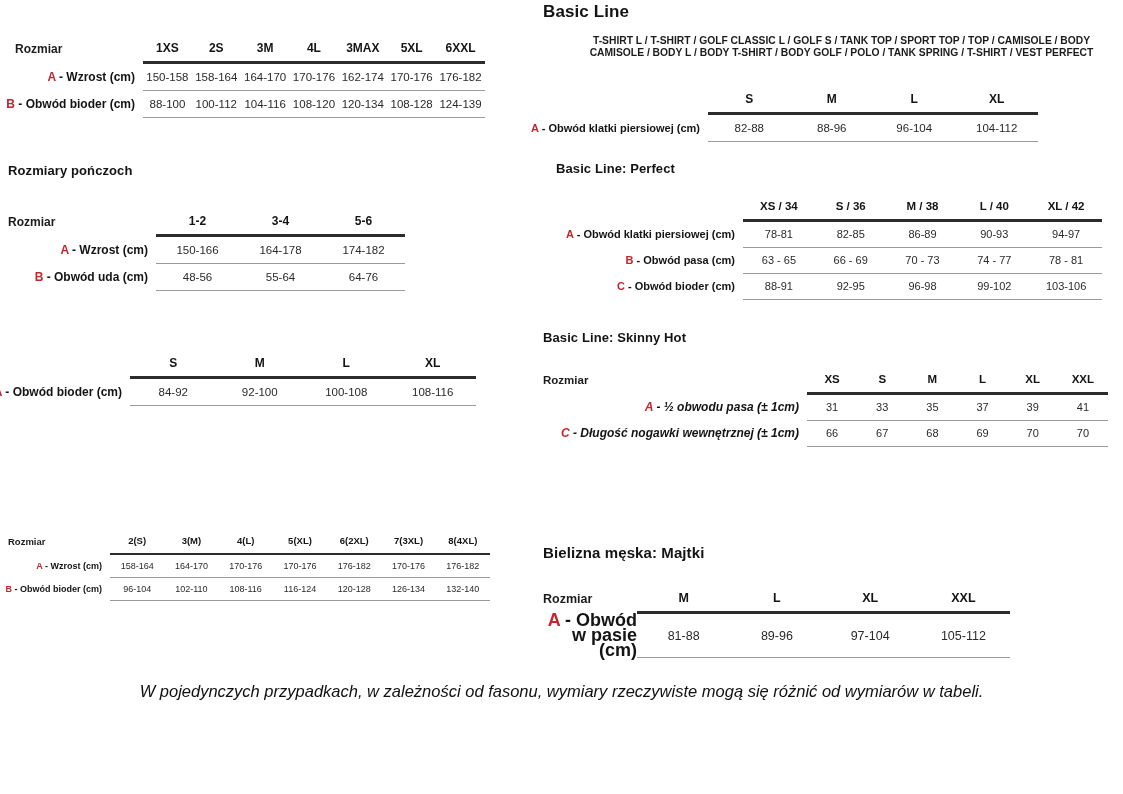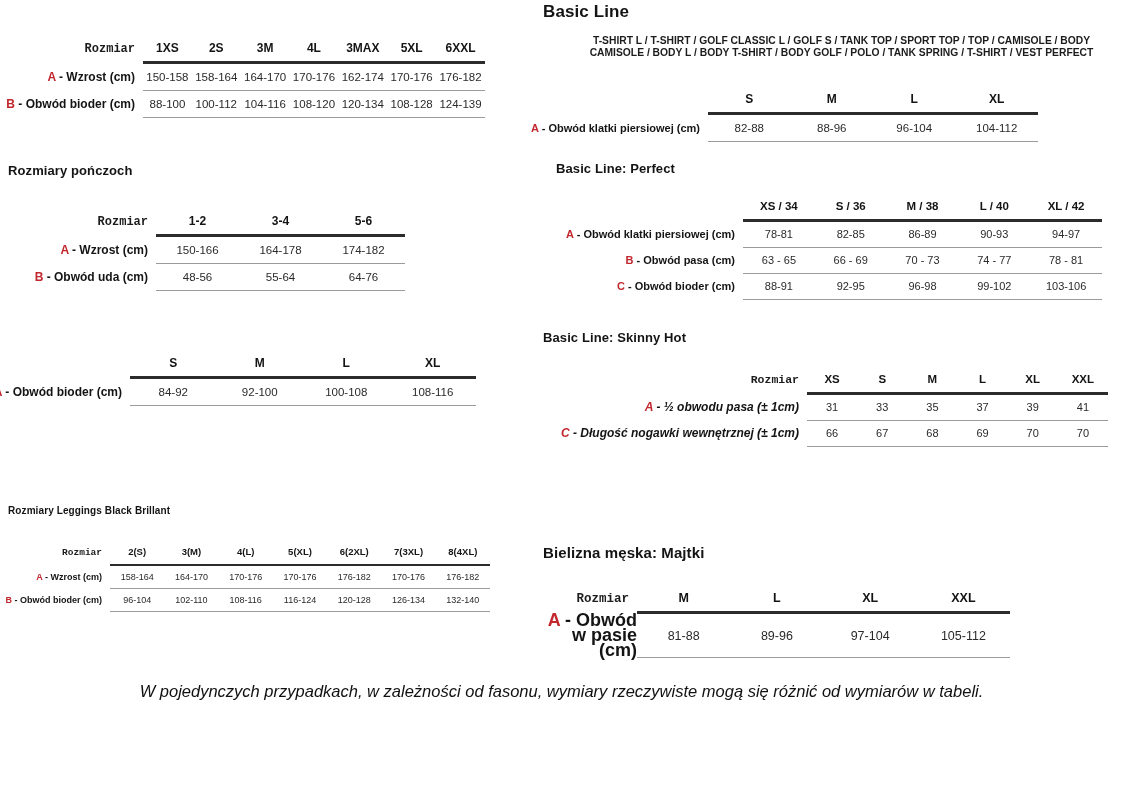--- a/index.html
+++ b/index.html
@@ -11,22 +11,22 @@
   .sec { position:absolute; }
   .sec-title { margin:0; font-size:13px; font-weight:bold; color:#141414; letter-spacing:.1px; }
   table.size-table { border-collapse:collapse; table-layout:fixed; width:100%; }
   table.size-table th, table.size-table td { padding:0; }
   thead th.col-head {
     font-weight:bold; font-size:12px; color:#141414; text-align:center;
     height:26px; line-height:26px; vertical-align:middle; white-space:nowrap;
     border-bottom:3px solid #2c2c2c;
   }
   thead th.corner {
-    font-weight:bold; font-size:12px; text-align:right; padding-right:8px;
-    height:26px; line-height:26px; white-space:nowrap; border-bottom:none;font-family:Liberation Mono, monospace;
+    font-weight:bold; font-size:12px; text-align:left; padding-right:8px;
+    height:26px; line-height:26px; white-space:nowrap; border-bottom:none;
   }
   tbody th.rowlabel {
     font-weight:bold; font-size:12px; color:#141414; text-align:right; padding-right:8px;
     height:26px; line-height:26px; vertical-align:middle; border:none;
   }
   .lbl-inner { float:right; white-space:nowrap; }
   tbody td.val {
     text-align:center; font-size:11.5px; color:#2a2a2a; white-space:nowrap;
     height:26px; line-height:26px; vertical-align:middle;
     border-bottom:1px solid #9b9b9b;
@@ -217,21 +217,20 @@
           </th>
           <td class="val">84-92</td>
           <td class="val">92-100</td>
           <td class="val">100-108</td>
           <td class="val">108-116</td>
         </tr>
       </tbody>
     </table>
   </section>
 <section class="sec" id="sec-leggings">
-    <div class="sec-title">Rozmiary Leggings Black Brillant</div>
     <table class="size-table">
       <colgroup>
         <col class="c-label">
         <col>
         <col>
         <col>
         <col>
         <col>
         <col>
         <col>

